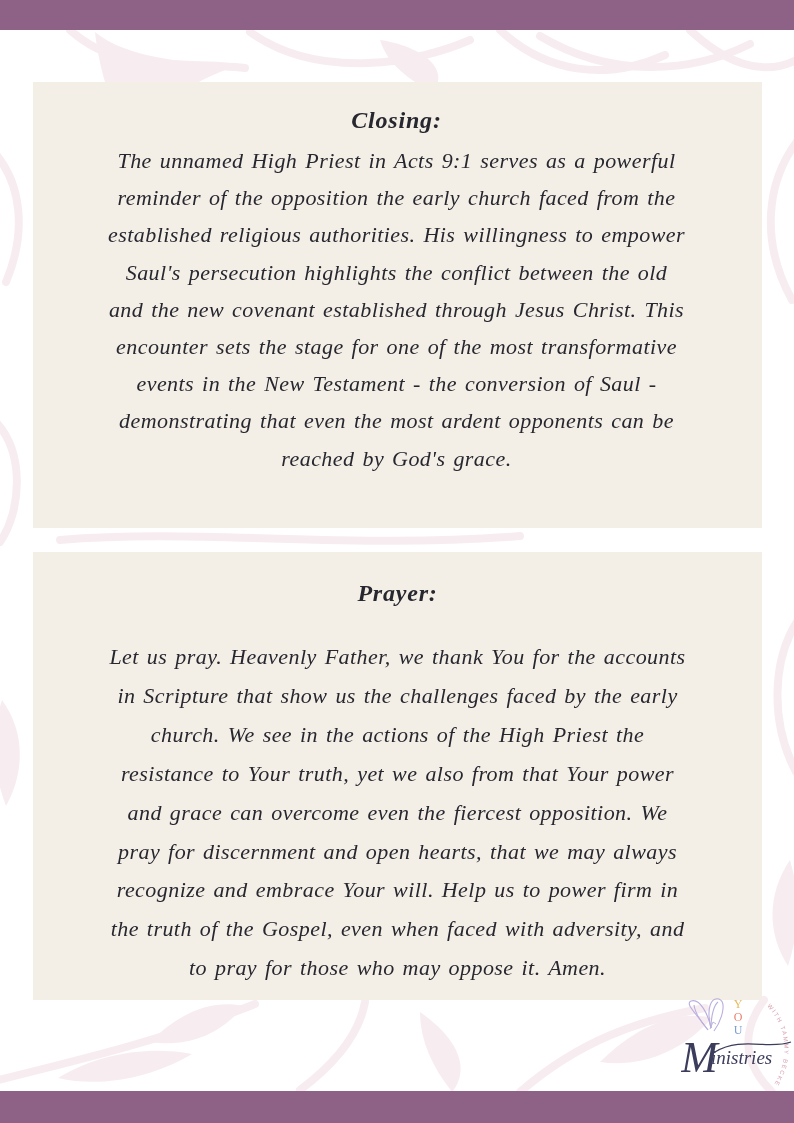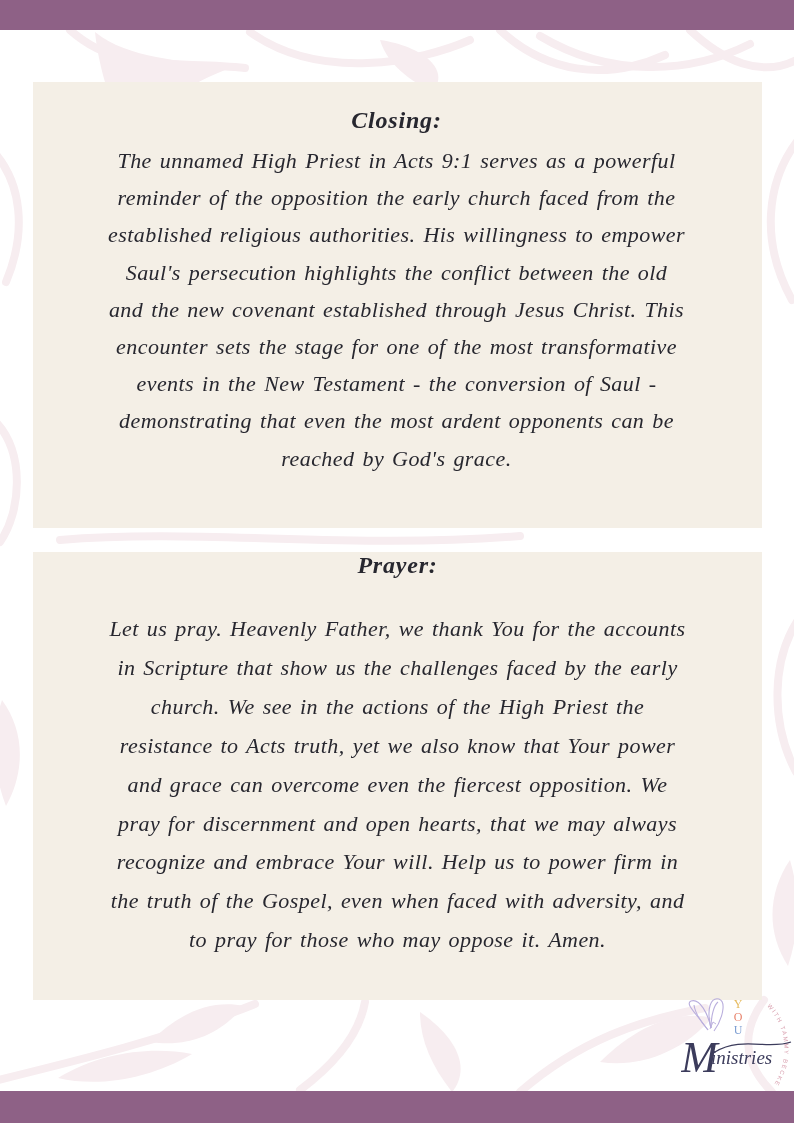--- a/index.html
+++ b/index.html
@@ -18,21 +18,21 @@
   }
   .panel h2{
     margin:0;font-size:24px;font-weight:bold;font-style:italic;letter-spacing:0.8px;
   }
   .body-lines .line{
     white-space:nowrap;font-size:22px;letter-spacing:0.45px;word-spacing:2px;
   }
   .panel-closing{top:82px;height:446px;padding-top:25px;padding-left:32px;}
   .panel-closing h2{margin-bottom:8px;}
   .panel-closing .line{line-height:37.2px;}
-  .panel-prayer{top:552px;height:448px;padding-top:0;}
+  .panel-prayer{top:552px;height:448px;padding-top:28px;}
   .panel-prayer h2{margin-bottom:31px;}
   .panel-prayer .line{line-height:38.9px;}
   .logo{position:absolute;left:681px;top:996px;width:112px;height:95px;z-index:2;}
 </style>
 </head>
 <body>
 
 <div class="page">
 
   <svg class="pattern-svg" width="794" height="1123" viewBox="0 0 794 1123" aria-hidden="true">
@@ -80,21 +80,21 @@
         <div class="line">reached by God's grace.</div>
       </div>
   </section>
 
   <section class="panel panel-prayer">
     <h2>Prayer:</h2>
     <div class="body-lines">
         <div class="line">Let us pray. Heavenly Father, we thank You for the accounts</div>
         <div class="line">in Scripture that show us the challenges faced by the early</div>
         <div class="line">church. We see in the actions of the High Priest the</div>
-        <div class="line">resistance to Acts truth, yet we also know that Your power</div>
+        <div class="line">resistance to Your truth, yet we also from that Your power</div>
         <div class="line">and grace can overcome even the fiercest opposition. We</div>
         <div class="line">pray for discernment and open hearts, that we may always</div>
         <div class="line">recognize and embrace Your will. Help us to power firm in</div>
         <div class="line">the truth of the Gospel, even when faced with adversity, and</div>
         <div class="line">to pray for those who may oppose it. Amen.</div>
       </div>
   </section>
 
   <div class="logo">
     <svg width="112" height="95" viewBox="0 0 112 95">

